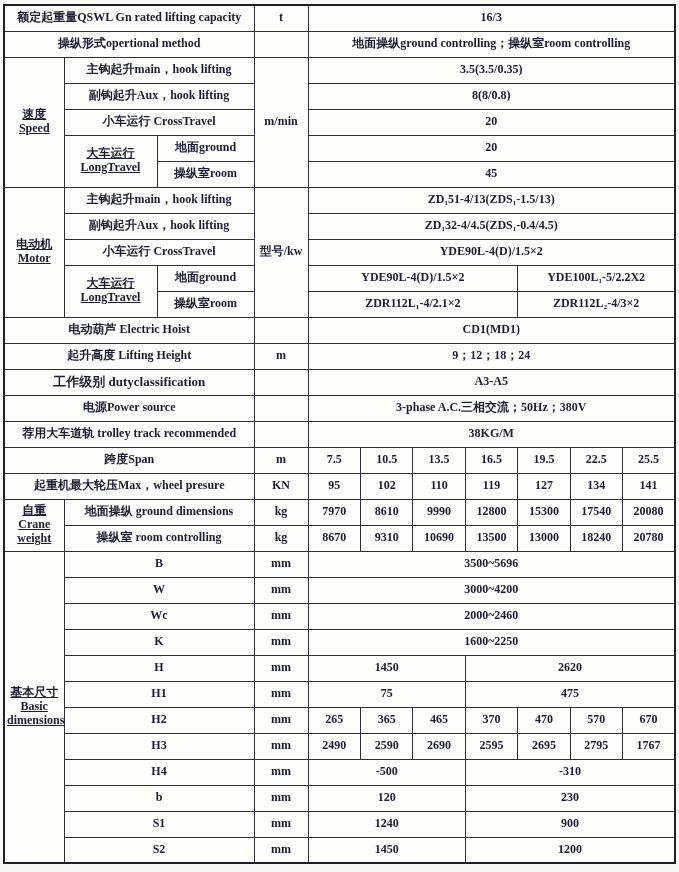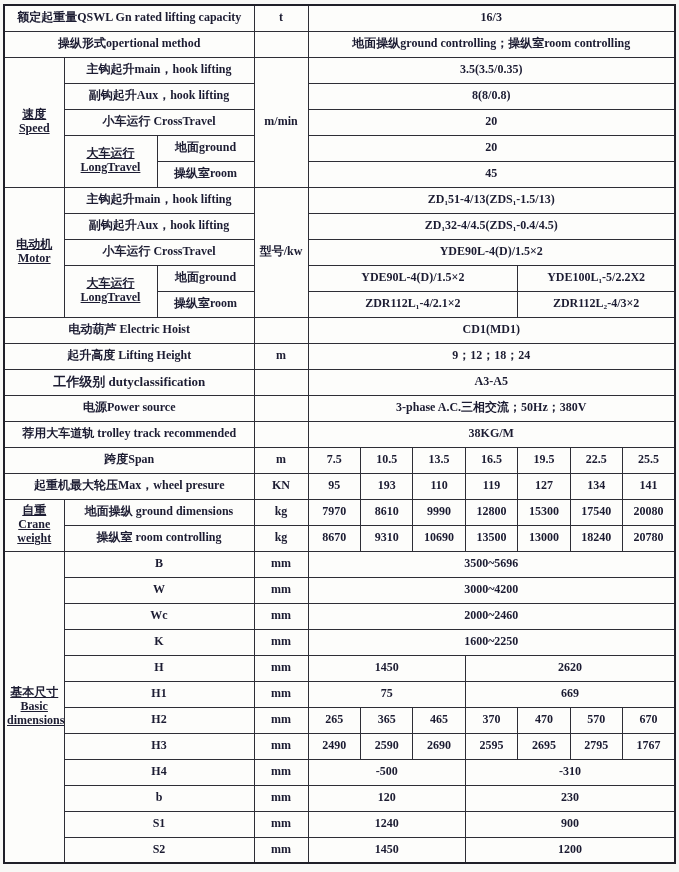--- a/index.html
+++ b/index.html
@@ -165,21 +165,21 @@
     <td>16.5</td>
     <td>19.5</td>
     <td>22.5</td>
     <td>25.5</td>
   </tr>
 
   <tr>
     <td colspan="3">起重机最大轮压Max，wheel presure</td>
     <td class="unit">KN</td>
     <td>95</td>
-    <td>193</td>
+    <td>102</td>
     <td>110</td>
     <td>119</td>
     <td>127</td>
     <td>134</td>
     <td>141</td>
   </tr>
 
   <tr>
     <td rowspan="2" class="group">自重
 Crane
@@ -238,21 +238,21 @@
     <td colspan="2">H</td>
     <td class="unit">mm</td>
     <td colspan="3">1450</td>
     <td colspan="4">2620</td>
   </tr>
 
   <tr>
     <td colspan="2">H1</td>
     <td class="unit">mm</td>
     <td colspan="3">75</td>
-    <td colspan="4">669</td>
+    <td colspan="4">475</td>
   </tr>
 
   <tr>
     <td colspan="2">H2</td>
     <td class="unit">mm</td>
     <td>265</td>
     <td>365</td>
     <td>465</td>
     <td>370</td>
     <td>470</td>

